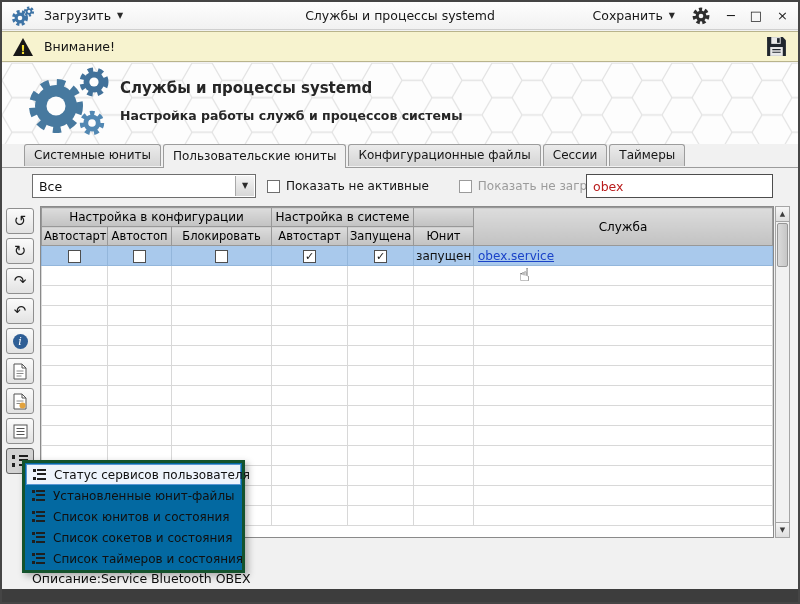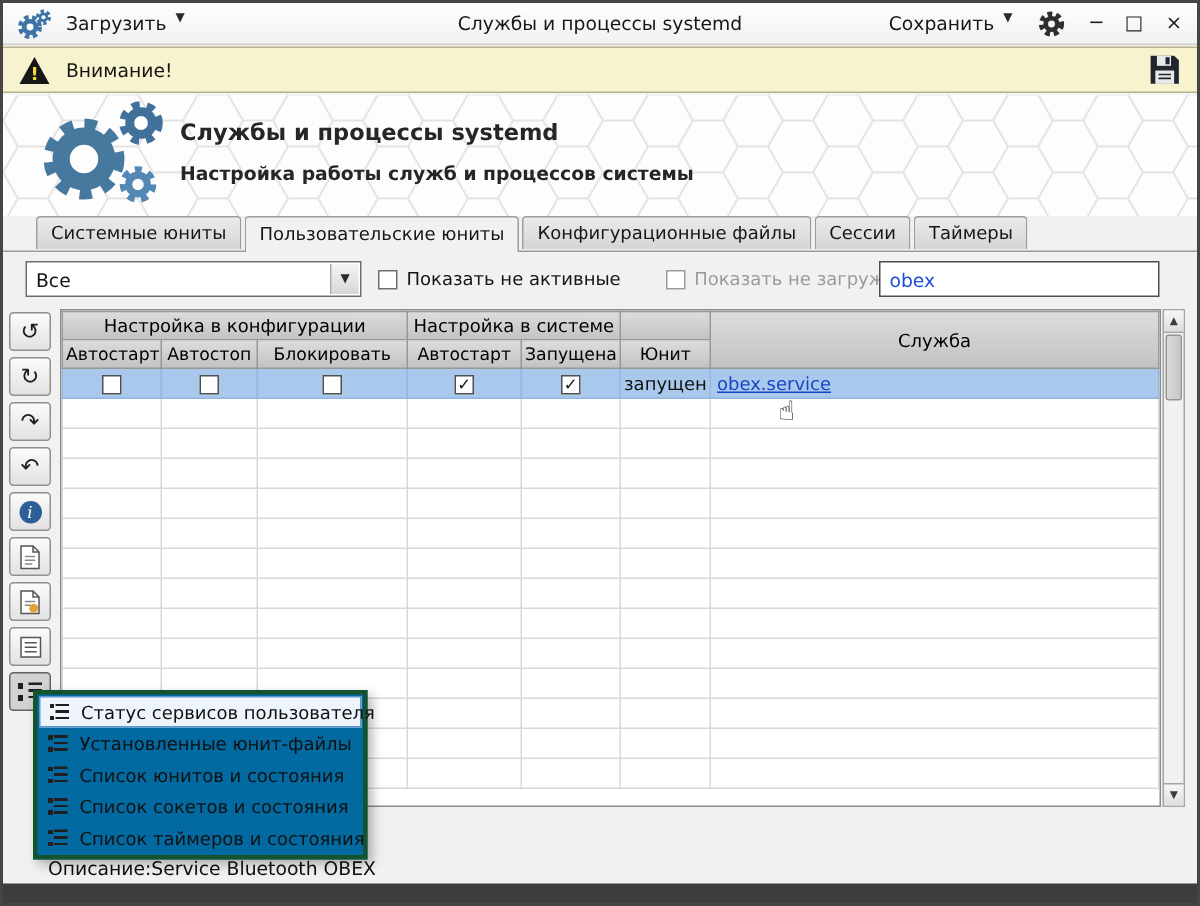--- a/index.html
+++ b/index.html
@@ -3,21 +3,21 @@
 <meta charset="utf-8">
 <style>
   *{margin:0;padding:0;box-sizing:border-box}
   html,body{width:800px;height:604px;background:#fff;font-family:"DejaVu Sans","Liberation Sans",sans-serif}
   .window{position:relative;width:800px;height:604px;background:#f1f1f1;border:2px solid #454545;overflow:hidden}
 
   
   .titlebar{position:absolute;top:0;left:0;right:0;height:28px;background:linear-gradient(#fefefe,#f1f1f1);
     border-bottom:1px solid #cfcfcf;display:flex;align-items:center;padding:0 8px}
   .tb-title{position:absolute;left:0;right:0;text-align:center;font-size:12.5px;color:#161616;pointer-events:none}
-  .menu-btn{display:flex;align-items:flex-start;gap:6px;font-size:12.5px;color:#161616;background:none;border:none;margin-left:8px;font-family:inherit}
+  .menu-btn{display:flex;align-items:center;gap:6px;font-size:12.5px;color:#161616;background:none;border:none;margin-left:8px;font-family:inherit}
   .arr{font-size:8px;color:#2a2a2a;line-height:1}
   .tb-right{margin-left:auto;display:flex;align-items:center;z-index:2}
   .win-controls{display:flex;gap:15px;margin-left:16px;margin-right:2px;font-size:13px;color:#1d1d1d}
   .win-controls span{line-height:1;cursor:default}
 
   
   .warnbar{position:absolute;top:29px;left:0;right:0;height:31px;background:#f7f3cf;border-top:1px solid #b9b48c;
     border-bottom:1px solid #b9b48c;display:flex;align-items:center;gap:10px;padding:0 10px}
   .warn-text{font-size:12.5px;color:#141414}
   .warn-save{margin-left:auto;display:flex}
@@ -30,32 +30,32 @@
   .hero-title{font-size:15px;font-weight:bold;color:#262626;margin-bottom:11px}
   .hero-sub{font-size:12.5px;font-weight:bold;color:#262626}
 
   
   .tabs{position:absolute;top:142px;left:0;right:0;height:24px;display:flex;align-items:flex-start;padding-left:22px;border-bottom:1px solid #9c9c9c}
   .tab{height:22px;line-height:21px;padding:0 9px;font-size:12px;color:#161616;background:linear-gradient(#ebebeb,#d5d5d5);
     border:1px solid #9c9c9c;border-bottom:none;border-radius:3px 3px 0 0;margin-right:2px;white-space:nowrap;cursor:default}
   .tab.active{background:#f1f1f1;height:24px;line-height:23px;position:relative;z-index:2;margin-bottom:-1px}
 
   
-  .filterbar{position:absolute;top:170px;left:1px;right:0;height:28px;display:flex;align-items:center;padding-left:14px}
+  .filterbar{position:absolute;top:170px;left:16px;right:0;height:28px;display:flex;align-items:center;padding-left:14px}
   .scope-select{width:224px;height:24px;background:#fff;border:1px solid #6e6e6e;display:flex;align-items:center;
     font-size:12.5px;color:#111;padding-left:6px;position:relative;flex:0 0 auto}
   .scope-btn{position:absolute;right:1px;top:1px;bottom:1px;width:19px;background:linear-gradient(#f4f4f4,#d7d7d7);
     border-left:1px solid #a8a8a8;display:flex;align-items:center;justify-content:center}
   .chk{display:flex;align-items:center;gap:6px;font-size:12px;color:#141414;margin-left:11px;white-space:nowrap}
   .chk .box{width:13px;height:13px;background:#fff;border:1px solid #6e6e6e;flex:0 0 auto}
   .chk.disabled{color:#9b9b9b}
   .chk.disabled .box{border-color:#9b9b9b}
   .chk2{margin-left:30px}
   .search{position:absolute;right:25px;top:2px;width:187px;height:24px;border:1px solid #4d4d4d;font-size:12.5px;
-    padding:0 6px;font-family:inherit;background:#fff;color:#1d4ed8}
+    padding:0 6px;font-family:inherit;background:#fff;color:#b91c1c}
 
   
   .main{position:absolute;top:204px;left:0;right:0;height:332px}
   .side-toolbar{position:absolute;left:4px;top:2px;width:30px;display:flex;flex-direction:column;gap:4px}
   .tool-btn{width:28px;height:26px;background:linear-gradient(#fbfbfb,#e2e2e2);border:1px solid #8f8f8f;border-radius:3px;
     display:flex;align-items:center;justify-content:center;font-size:15px;color:#1d1d1d;padding:0;font-family:inherit}
   .tool-btn.active{background:#d2d2d2;border-color:#636363}
   .info-badge{display:inline-block;width:15px;height:15px;border-radius:50%;background:#2f5f96;color:#fff;
     font-size:11px;line-height:15px;text-align:center;font-style:italic;font-family:"DejaVu Serif",serif}
 

